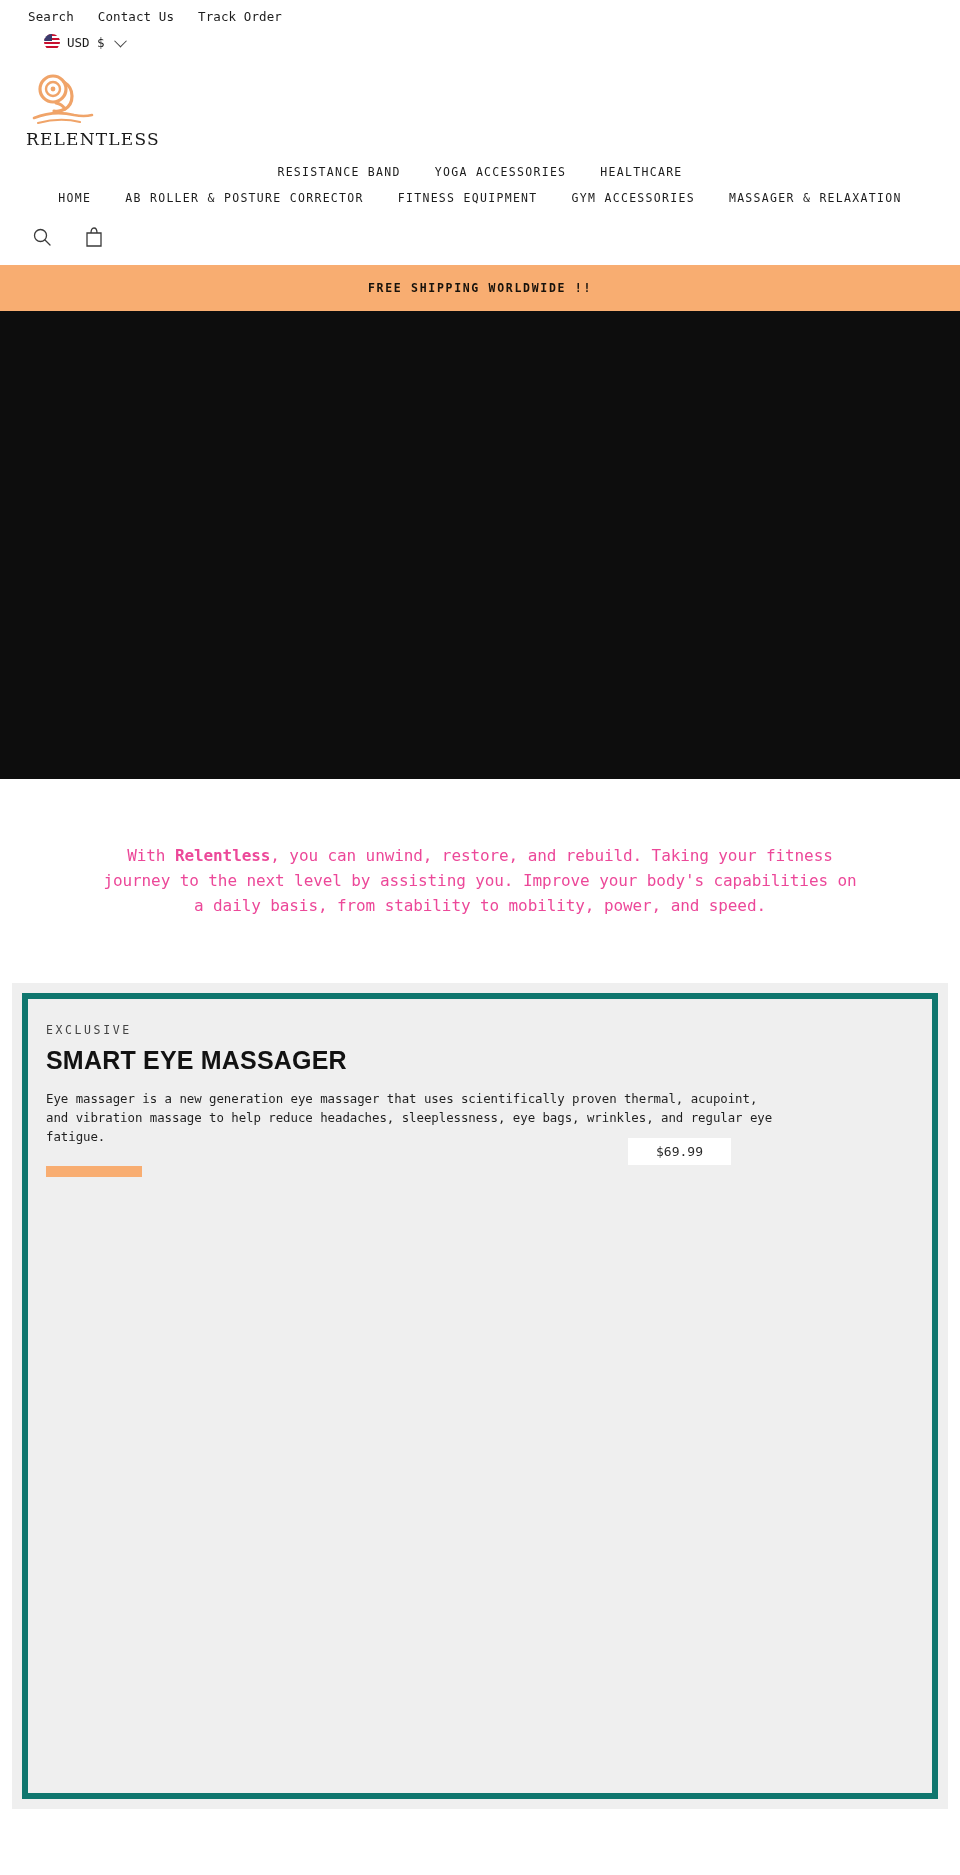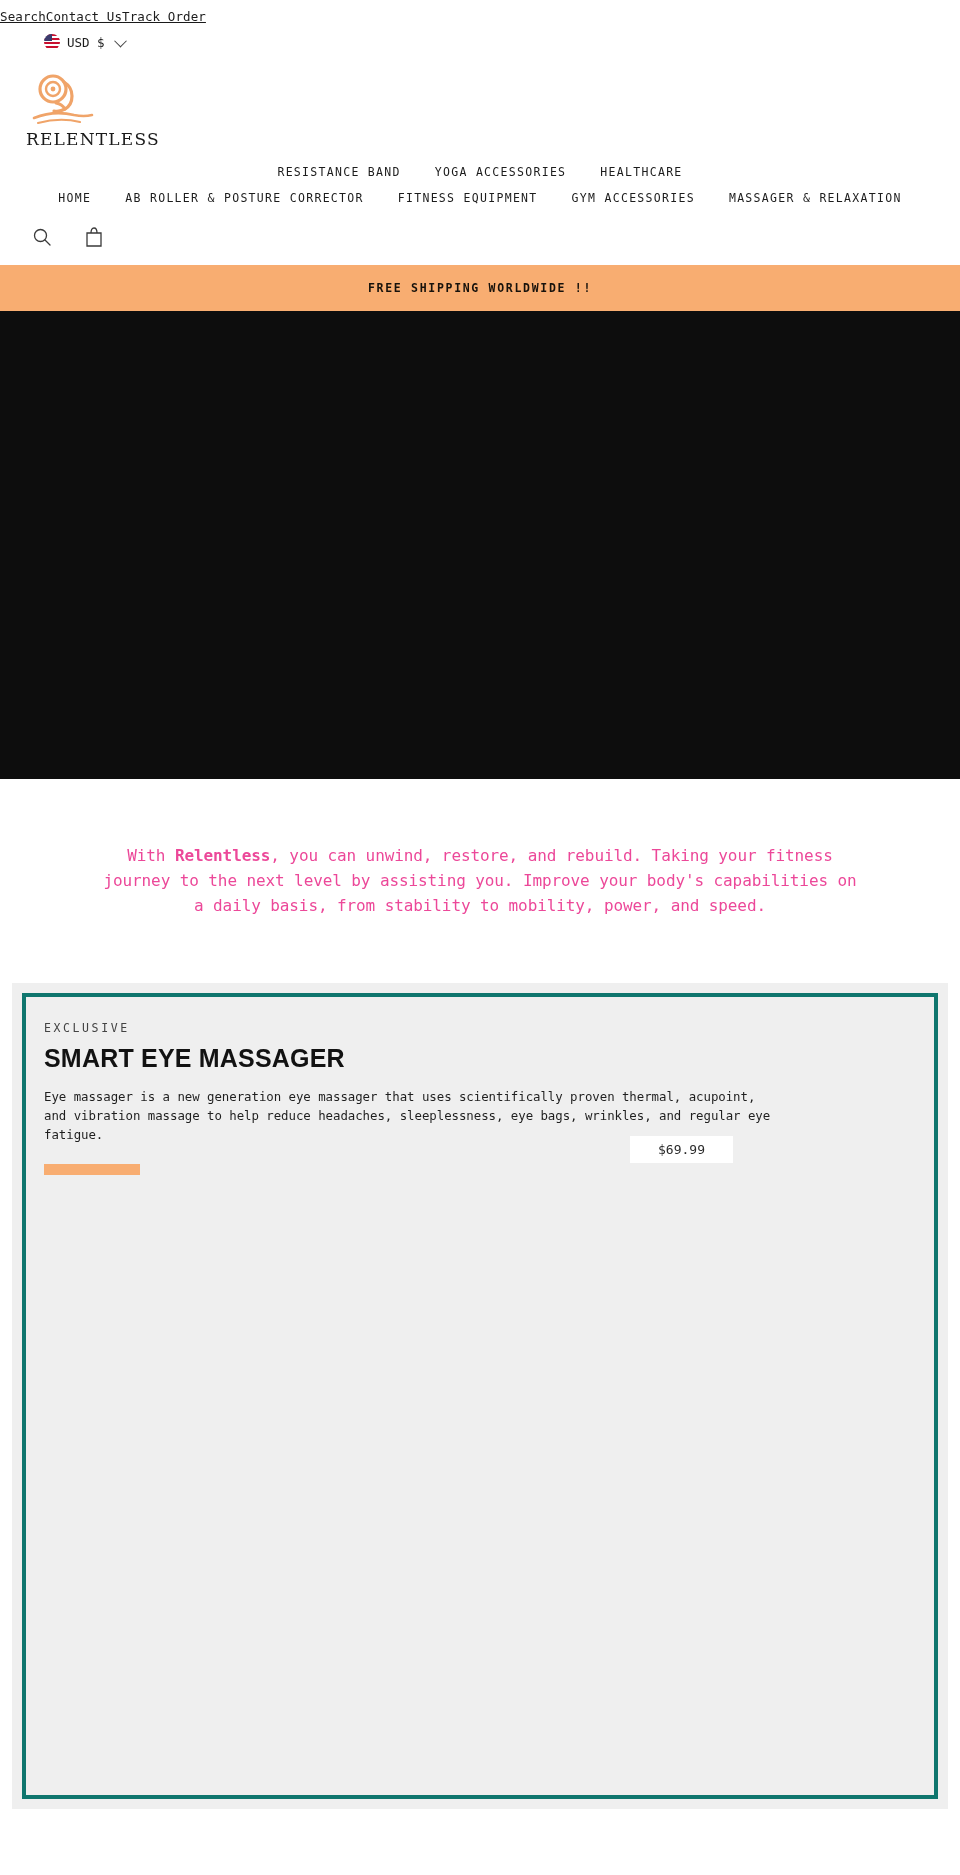--- a/index.html
+++ b/index.html
@@ -23,22 +23,23 @@
     overflow: hidden;
   }
 
   
   .topbar {
     padding: 6px 0 0 0;
   }
   .topbar-links {
     display: flex;
     align-items: center;
+    gap: 24px;
+    padding-left: 28px;
     height: 22px;
-    text-decoration: underline;
   }
   .topbar-links a {
     font-family: "DejaVu Sans Mono", "Liberation Mono", monospace;
     font-size: 12.5px;
     color: #1c1c1c;
     text-decoration: none;
     letter-spacing: .1px;
     line-height: 22px;
   }
 
@@ -185,21 +186,21 @@
   }
   .intro strong { font-weight: bold; }
 
   
   .feature-outer {
     margin: 65px 12px 0 12px;
     background: #efefef;
     padding: 10px;
   }
   .feature-card {
-    border: 4px solid #0f766e;
+    border: 6px solid #0f766e;
     background: #efefef;
     padding: 24px 18px 0 18px;
     min-height: 806px;
     position: relative;
   }
   .eyebrow {
     font-family: "DejaVu Sans Mono", "Liberation Mono", monospace;
     font-size: 11.5px;
     letter-spacing: 2.6px;
     color: #434343;

